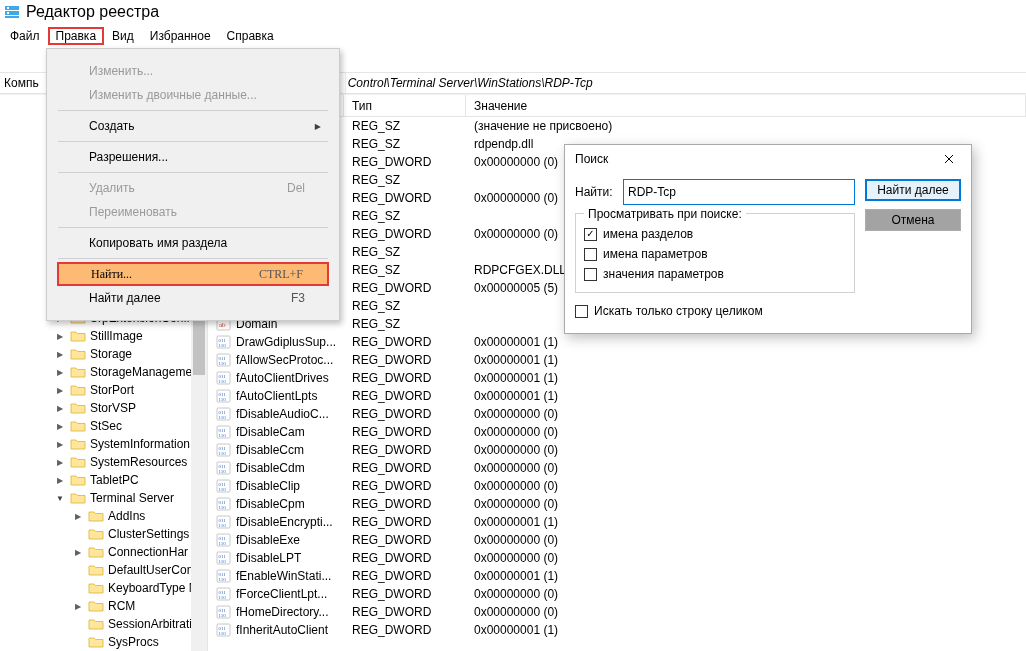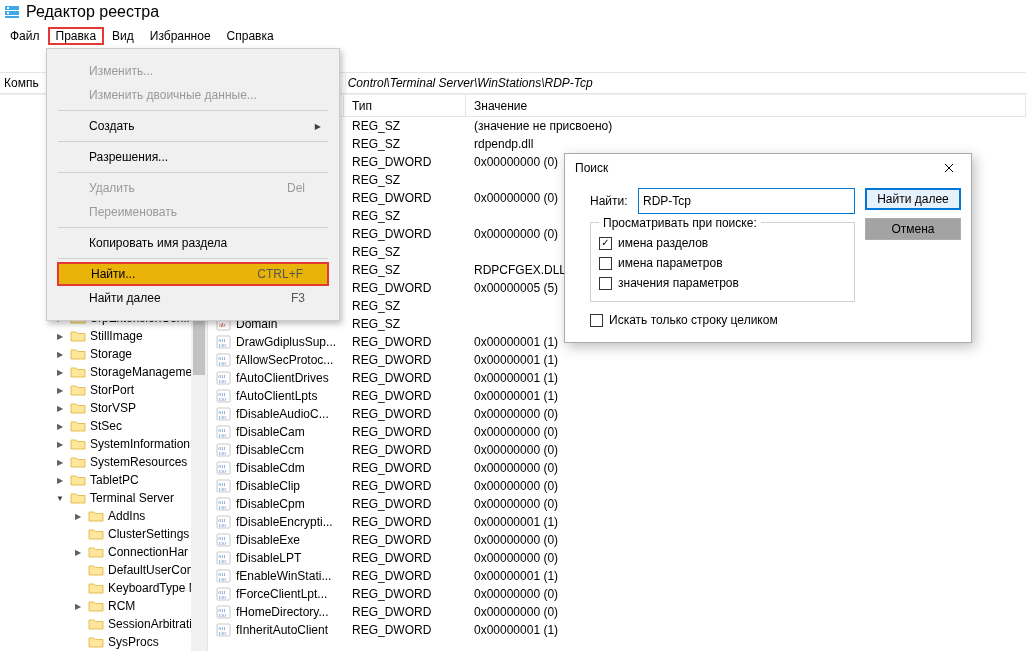--- a/index.html
+++ b/index.html
@@ -43,28 +43,28 @@
   .arrow-right::before { content:"▶"; font-size:8px; color:#606060; }
   .arrow-down::before { content:"▼"; font-size:8px; color:#404040;}
   
   .dropdown { position:absolute; left:46px; top:48px; width:294px; background:#f0f0f0; border:1px solid #cccccc; box-shadow:2px 3px 6px rgba(0,0,0,.25); padding:10px; z-index:10;}
   .dropdown .dm-item { display:flex; align-items:center; justify-content:space-between; height:24px; padding:0 24px 0 32px; position:relative;}
   .dropdown .dm-item .label {}
   .dropdown .dm-item .accel { color:#555; }
   .dropdown .dm-item.disabled .label, .dropdown .dm-item.disabled .accel { color:#9a9a9a; }
   .dropdown .dm-sep { height:1px; background:#d0d0d0; margin:3px 1px; }
   .dropdown .dm-item.has-sub::after { content:"▶"; font-size:8px; color:#404040; position:absolute; right:8px;}
-  .dropdown .dm-item.highlight { background:#eab308; }
+  .dropdown .dm-item.highlight { background:#fdba74;font-family:Liberation Serif, serif; }
   .dropdown .dm-item.red-box { border:2px solid #e53935; height:24px; padding-top:0; padding-bottom:0;}
   
-  .dialog { position:absolute; left:564px; top:153px; width:408px; height:190px; background:#fff; border:1px solid #aaaaaa; box-shadow:3px 4px 12px rgba(0,0,0,.25); z-index:20;}
+  .dialog { position:absolute; left:564px; top:144px; width:408px; height:190px; background:#fff; border:1px solid #aaaaaa; box-shadow:3px 4px 12px rgba(0,0,0,.25); z-index:20;}
   .dialog-title { display:flex; align-items:center; justify-content:space-between; height:28px; padding:0 8px 0 10px;}
   .dialog-title .txt {}
   .dialog-title .close { width:28px; height:20px; display:flex; align-items:center; justify-content:center; cursor:default;}
-  .dialog-body { padding:6px 10px 10px 10px; display:flex; gap:10px;margin-left:15px;}
+  .dialog-body { padding:6px 10px 10px 10px; display:flex; gap:10px;}
   .dialog-left { flex:1; }
   .dialog-right { width:96px; display:flex; flex-direction:column; gap:8px;}
   .dialog-row { display:flex; align-items:center; gap:8px; margin-bottom:8px;}
   .dialog-row label { width:40px; }
   .dialog-row input[type=text] { flex:1; height:22px; border:1px solid #0078d7; padding:12px 4px; outline:none; font:inherit;}
   .groupbox { border:1px solid #d0d0d0; padding:6px 8px 8px 8px; margin-bottom:8px;}
   .groupbox .gb-title { position:relative; top:-13px; background:#fff; display:inline-block; padding:0 4px; }
   .gb-inner { margin-top:-10px; }
   .check-row { display:flex; align-items:center; gap:6px; height:20px;}
   .check-row .chk { width:13px; height:13px; border:1px solid #333; display:inline-flex; align-items:center; justify-content:center; font-size:10px; line-height:10px;}

